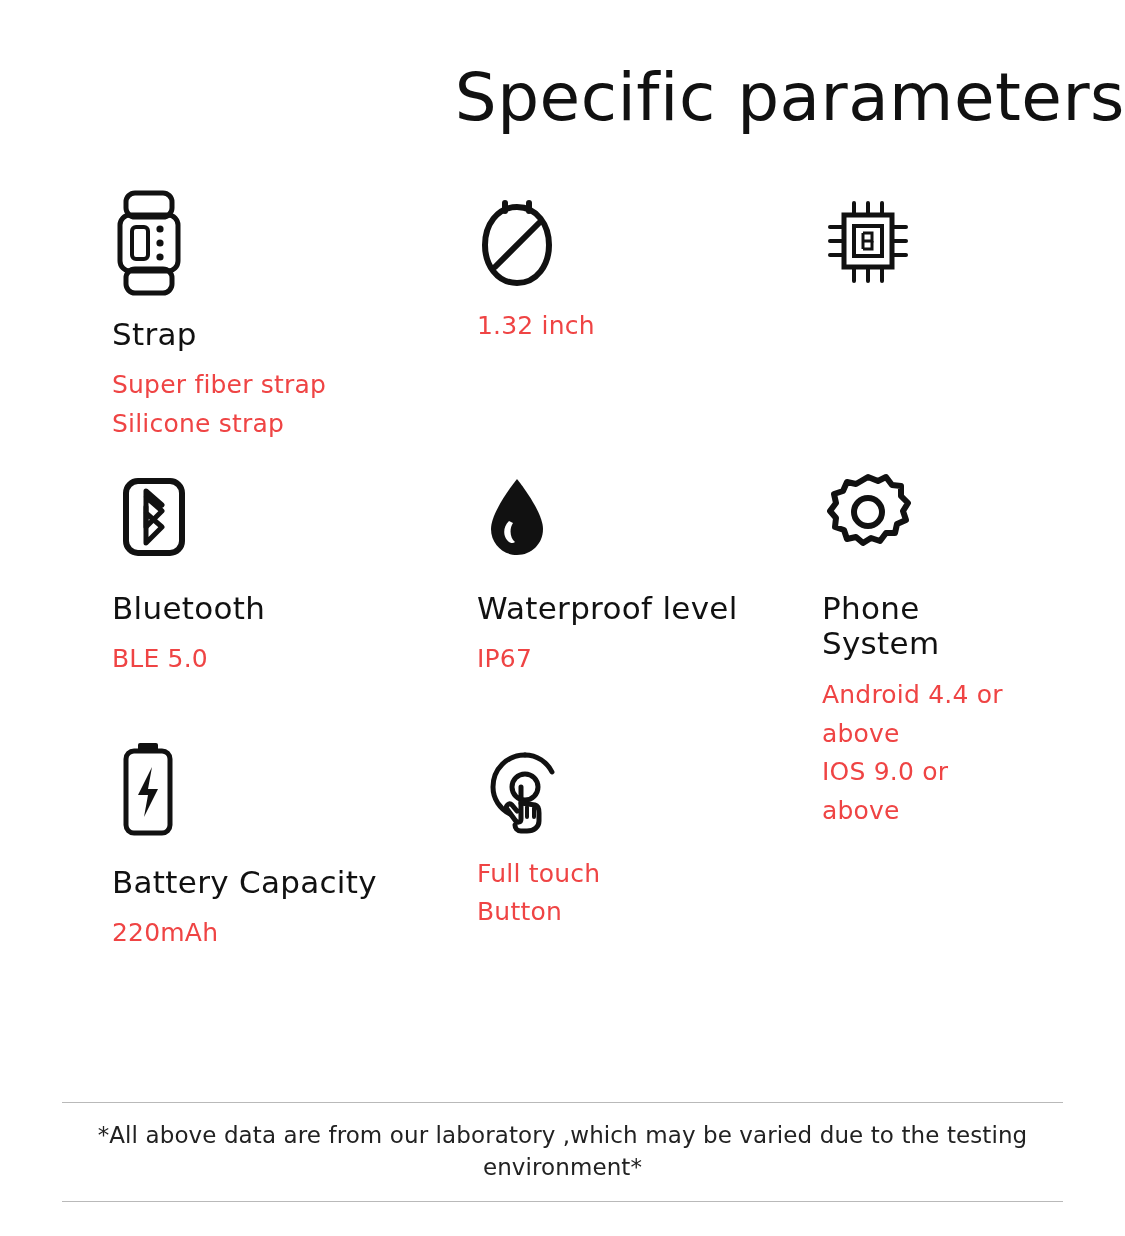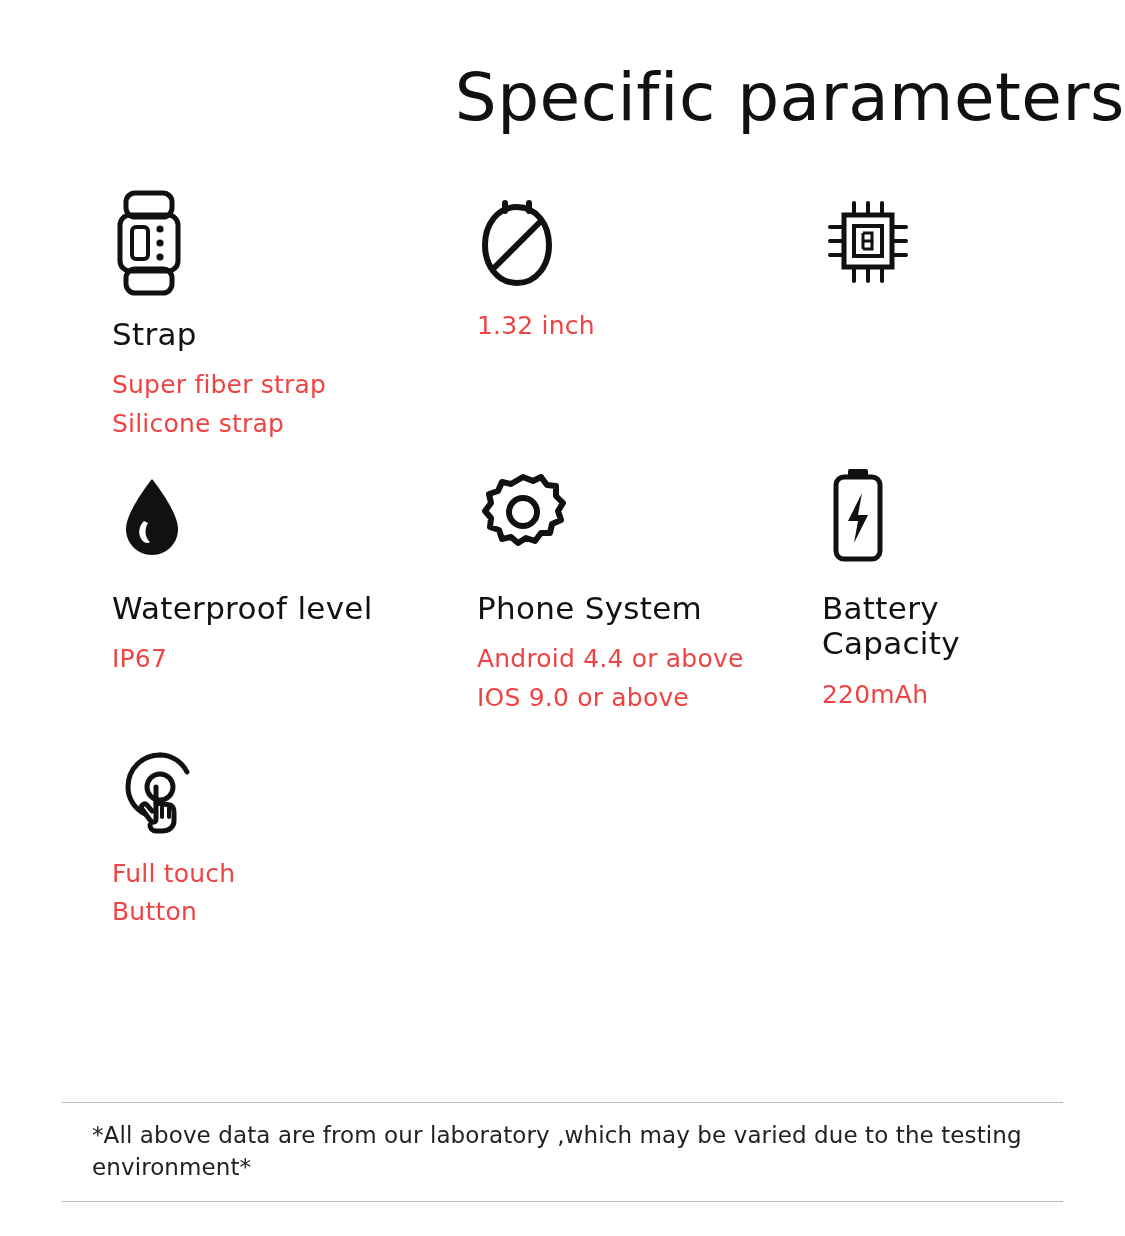--- a/index.html
+++ b/index.html
@@ -76,21 +76,21 @@
     bottom: 34px;
   }
   .footer-rule {
     border-top: 1px solid #b9b9b9;
     height: 0;
   }
   .footer-rule.bottom {
     margin-top: 14px;
   }
   .footer-text {
-    text-align: left;
+    text-align: center;
     font-size: 23px;
     color: #222222;
     line-height: 1.4;
     padding: 16px 30px 4px 30px;
     letter-spacing: 0.1px;
   }
 </style>
 </head>
 <body>
 
@@ -155,20 +155,33 @@
           <g stroke="#111" stroke-width="3" fill="none">
             <path d="M41 38 L41 54"></path>
             <path d="M41 38 L50 38 L50 46 L41 46"></path>
             <path d="M50 46 L50 54 L41 54"></path>
           </g>
         </svg>
       </div>
     </div>
 
 
+    <div class="cell">
+      <div class="icon-box">
+        <svg width="84" height="88" viewBox="0 0 84 88">
+          <rect x="14" y="8" width="56" height="72" rx="12" fill="none" stroke="#111" stroke-width="6"></rect>
+          <path d="M34 24 L50 38 L34 54 L34 18 L50 32" fill="none" stroke="#111" stroke-width="5" stroke-linejoin="round" stroke-linecap="round"></path>
+          <path d="M34 34 L34 70 L50 54 L34 40" fill="none" stroke="#111" stroke-width="5" stroke-linejoin="round" stroke-linecap="round"></path>
+        </svg>
+      </div>
+      <div class="cell-title">Bluetooth</div>
+      <div class="cell-lines">
+        <div class="cell-line">BLE 5.0</div>
+      </div>
+    </div>
 
     <div class="cell">
       <div class="icon-box">
         <svg width="80" height="92" viewBox="0 0 80 92">
           <path d="M40 8 C40 8 14 40 14 58 C14 73 26 84 40 84 C54 84 66 73 66 58 C66 40 40 8 40 8 Z" fill="#111"></path>
           <path d="M32 50 C26 56 26 64 30 69 C32 72 36 73 38 71 C33 67 32 58 36 52 Z" fill="#ffffff"></path>
         </svg>
       </div>
       <div class="cell-title">Waterproof level</div>
       <div class="cell-lines">

